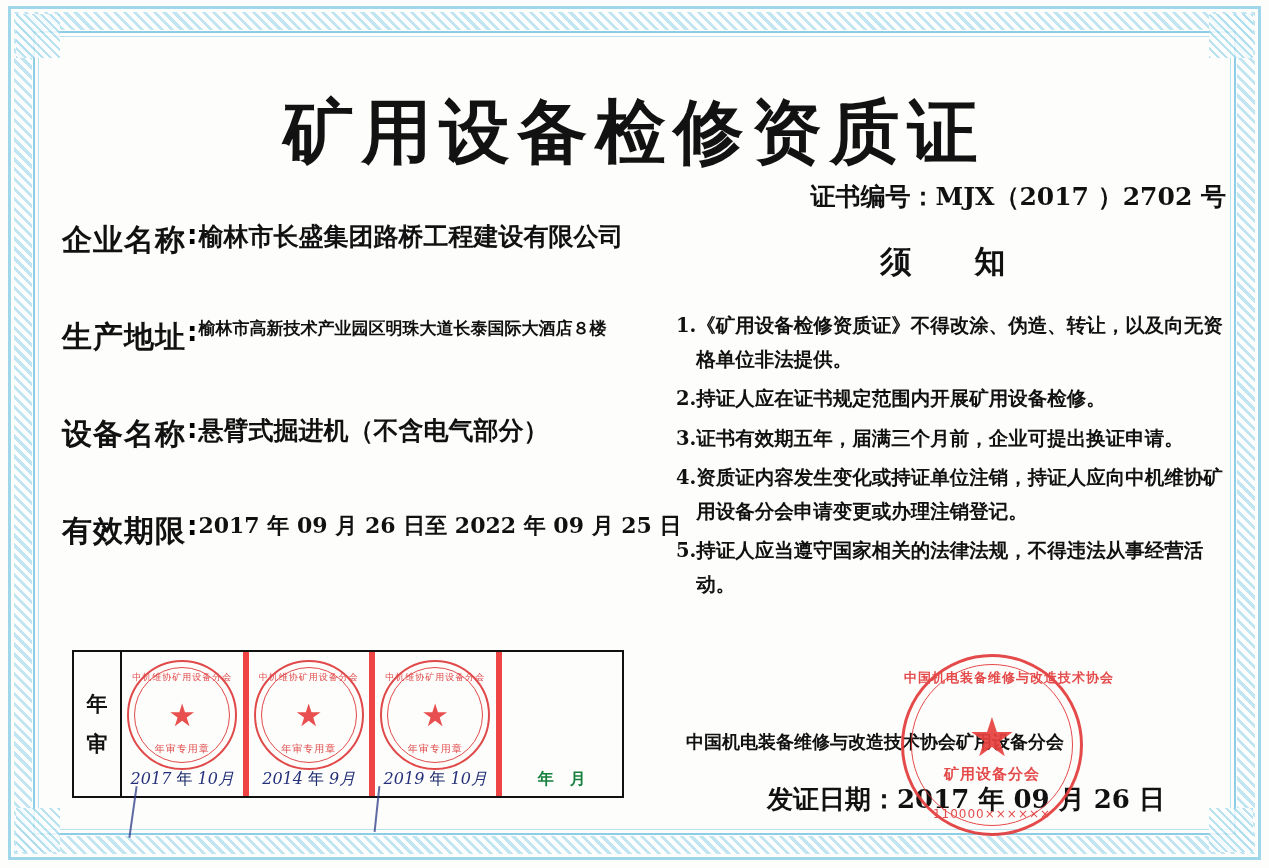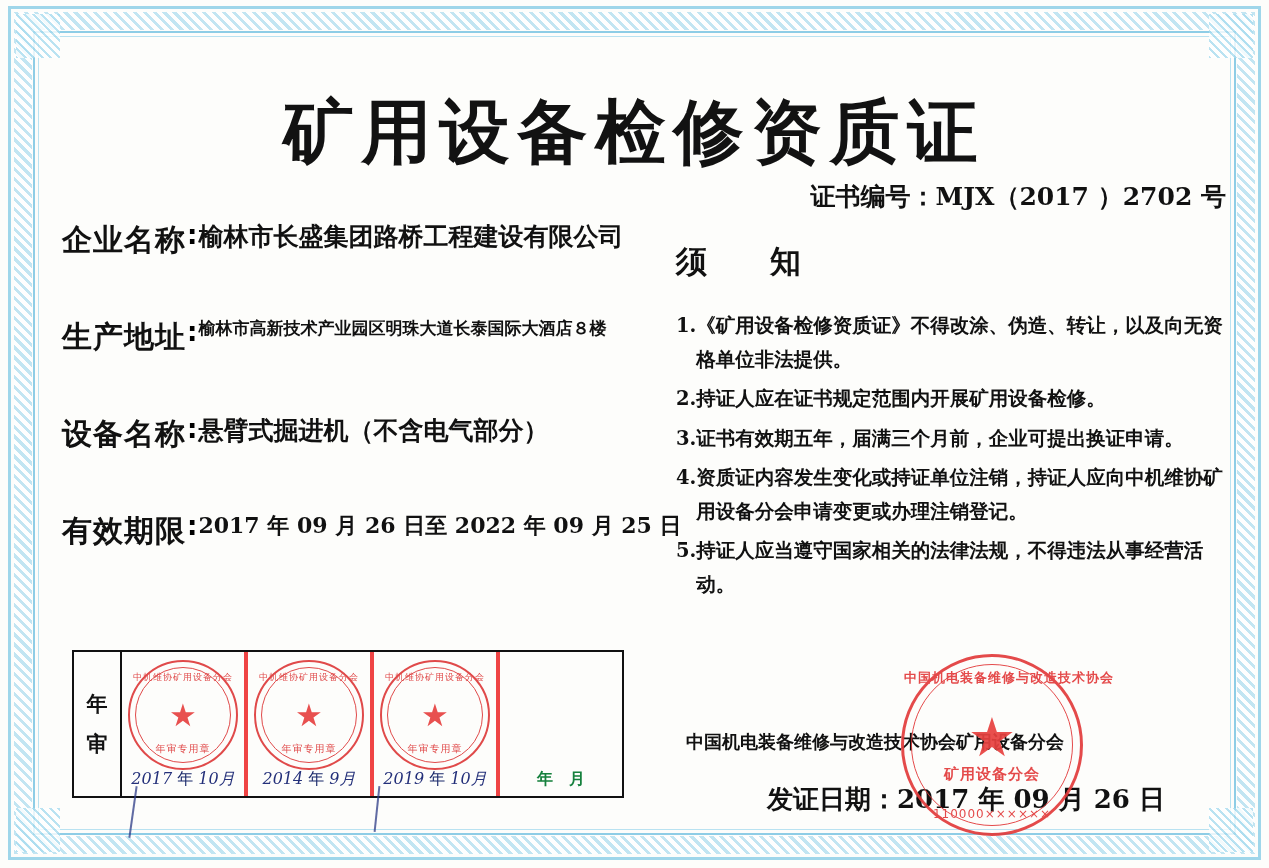--- a/index.html
+++ b/index.html
@@ -154,21 +154,21 @@
     align-items: center;
     justify-content: center;
     font-size: 21px;
     font-weight: bold;
     font-family: "DejaVu Serif", serif;
     line-height: 1.9;
     color: #111;
   }
   .review-cell {
     flex: 1;
-    border-right: 4px solid #ef4444;
+    border-right: 6px solid #ef4444;
     box-sizing: border-box;
     position: relative;
   }
   .review-cell:last-child { border-right: none; }
   .stamp-round {
     position: absolute;
     left: 50%;
     top: 8px;
     transform: translateX(-50%);
     width: 106px;
@@ -238,20 +238,21 @@
   .cert-no {
     text-align: right;
     font-size: 25px;
     font-weight: bold;
     font-family: "DejaVu Serif", serif;
     color: #111;
     white-space: nowrap;
   }
   .notice-title {
     margin-top: 28px;
+    text-align: center;
     font-size: 31px;
     font-weight: bold;
     letter-spacing: 16px;
     font-family: "DejaVu Serif", serif;
     color: #111;
   }
   .notice-list {
     margin-top: 26px;
   }
   .notice-item {

